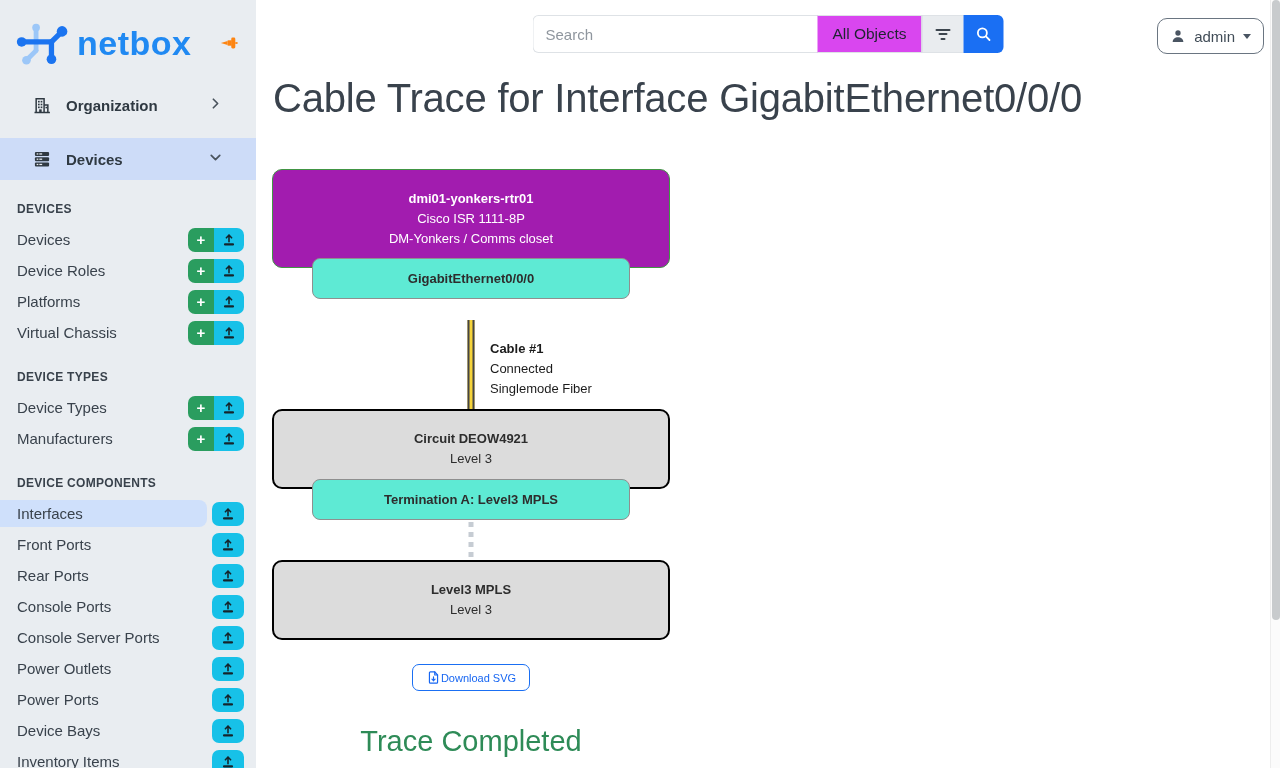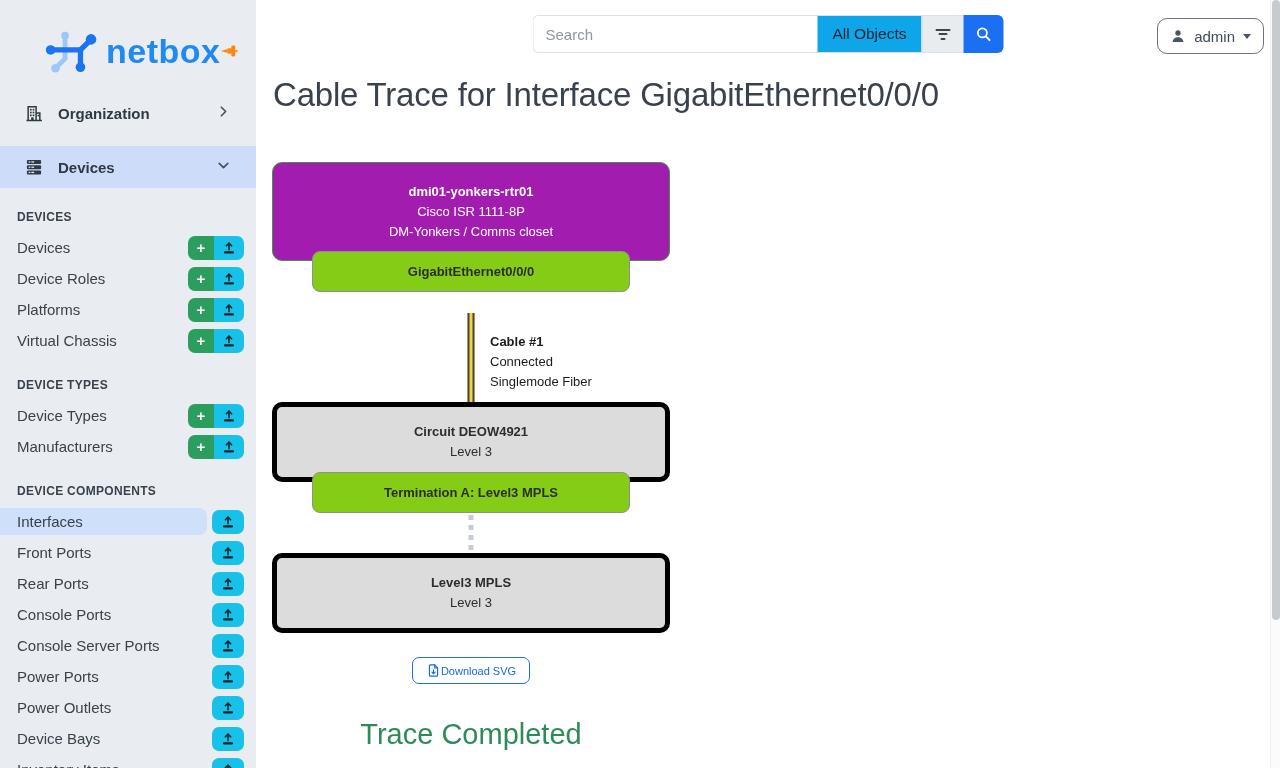--- a/index.html
+++ b/index.html
@@ -1,69 +1,69 @@
 <!DOCTYPE html>
 <html><head>
 <meta charset="utf-8">
 <style>
   * { box-sizing: border-box; margin: 0; padding: 0; }
   html,body { width:1280px; height:768px; overflow:hidden; }
   body { font-family:"Liberation Sans", sans-serif; background:#fff; display:flex; }
 
   
   .sidebar { width:256px; min-width:256px; height:768px; background:#e9edf1; position:relative; }
-  .logo-row { display:flex; align-items:center; padding:16px 18px 8px 36px; height:78px;margin-top:8px; }
+  .logo-row { display:flex; align-items:center; padding:16px 18px 8px 7px; height:78px; }
   .brand-text { font-size:34px; font-weight:700; color:#2089f2; margin-left:8px; letter-spacing:.5px; }
   .pin-btn { margin-left:auto; display:flex; align-items:center; cursor:pointer; }
 
-  .group-row { display:flex; align-items:center; height:38px; margin-top:8px; padding:0 24px; font-size:15px; font-weight:700; color:#2f3942; cursor:pointer; }
+  .group-row { display:flex; align-items:center; height:38px; margin-top:8px; padding:0 32px; font-size:15px; font-weight:700; color:#2f3942; cursor:pointer; }
   .group-row .g-icon { width:22px; height:22px; margin-right:12px; display:flex; align-items:center; }
   .group-row .g-label { flex:1; }
   .group-row.active { background:#cddcf8; height:42px; margin-top:14px; }
 
   .section-header { font-size:12px; font-weight:700; color:#39424c; padding:0 17px; margin:22px 0 8px; letter-spacing:.3px; }
   .item-row { display:flex; align-items:center; height:31px; padding:0 12px 0 17px; font-size:15px; color:#39424c; position:relative; cursor:pointer; }
   .item-row .item-label { flex:1; position:relative; z-index:1; }
   .item-row.active::before { content:""; position:absolute; left:0; top:2px; bottom:2px; width:207px; background:#cfe0fb; border-radius:0 8px 8px 0; }
   .btn-group { display:flex; height:24px; position:relative; z-index:1; }
   .btn-add { width:26px; border:none; background:#2a9d5f; border-radius:7px 0 0 7px; color:#fff; font-size:15px; font-weight:700; display:flex; align-items:center; justify-content:center; cursor:pointer; line-height:1; }
   .btn-import { width:30px; border:none; background:#17c1e8; border-radius:0 7px 7px 0; display:flex; align-items:center; justify-content:center; cursor:pointer; }
   .btn-import.solo { border-radius:7px; width:32px; }
 
   
   .main { flex:1; position:relative; overflow:hidden; }
   .topbar { height:70px; position:relative; }
   .search-group { position:absolute; left:50%; top:15px; transform:translateX(-50%); display:flex; height:38px; width:471px; }
   .search-input { flex:1; border:1px solid #dee2e6; border-right:none; border-radius:6px 0 0 6px; padding:0 12px; font-size:15px; color:#212529; outline:none; font-family:"Liberation Sans",sans-serif; }
   .search-input::placeholder { color:#8f969e; }
-  .scope-seg { background:#0ea5e9; border-top:1px solid #dee2e6; border-bottom:1px solid #dee2e6; display:flex; align-items:center; padding:0 15px; font-size:15.5px; color:#1f2430; cursor:pointer; white-space:nowrap; }
+  .scope-seg { background:#d946ef; border-top:1px solid #dee2e6; border-bottom:1px solid #dee2e6; display:flex; align-items:center; padding:0 15px; font-size:15.5px; color:#1f2430; cursor:pointer; white-space:nowrap; }
   .filter-seg { background:#e9ecef; border-top:1px solid #dee2e6; border-bottom:1px solid #dee2e6; border-left:1px solid #d4d9df; width:42px; display:flex; flex-direction:column; align-items:center; justify-content:center; gap:2.5px; cursor:pointer; }
   .filter-seg i { display:block; height:2px; background:#3c454e; border-radius:1px; }
   .filter-seg .f1 { width:15px; } .filter-seg .f2 { width:9px; } .filter-seg .f3 { width:5px; }
   .search-btn { width:40px; border:none; background:#1a6ff3; border-radius:0 6px 6px 0; display:flex; align-items:center; justify-content:center; cursor:pointer; }
 
   .user-btn { position:absolute; right:16px; top:18px; height:36px; border:1px solid #6a7581; border-radius:10px; display:flex; align-items:center; gap:8px; padding:8px 12px; font-size:15px; color:#414c57; background:#fff; cursor:pointer; }
   .caret-down { width:0; height:0; border-left:4.5px solid transparent; border-right:4.5px solid transparent; border-top:5.5px solid #4a5562; }
 
-  .page-title { font-size:33px; font-weight:400; color:#39424c; padding:0 17px; margin-top:6px; letter-spacing:-.2px; }
+  .page-title { font-size:40px; font-weight:400; color:#39424c; padding:0 17px; margin-top:6px; letter-spacing:-.2px; }
 
   .content { display:flex; padding:0 16px; gap:26px; align-items:flex-start; }
   .trace-col { width:398px; min-width:398px; margin-top:48px; }
 
   
   .node { text-align:center; font-size:13px; line-height:20px; }
   .device-box { background:#a21caf; border:1px solid #419544; border-radius:10px; height:99px; color:#fff; display:flex; flex-direction:column; justify-content:center; position:relative; z-index:1; }
   .device-box .name { font-weight:700; }
-  .small-box { width:318px; margin:0 auto; background:#84cc16; border:1px solid #8f8f8f; border-radius:8px; height:41px; display:flex; align-items:center; justify-content:center; font-weight:700; color:#2d2d2d; position:relative; z-index:2; }
+  .small-box { width:318px; margin:0 auto; background:#5eead4; border:1px solid #8f8f8f; border-radius:8px; height:41px; display:flex; align-items:center; justify-content:center; font-weight:700; color:#2d2d2d; position:relative; z-index:2; }
   .overlap-up { margin-top:-10px; }
   .cable-seg { height:99px; position:relative;margin-top:21px; }
   .cable-band { position:absolute; left:50%; transform:translateX(-50%); top:0; height:100%; width:7px; background:#f6d43a; border-left:2px solid #454545; border-right:2px solid #454545; }
   .cable-label { position:absolute; left:calc(50% + 19px); top:19px; text-align:left; font-size:13px; line-height:20px; color:#1c1c1c; }
   .cable-label .b { font-weight:700; }
-  .big-gray { background:#dcdcdc; border:5px solid #000000; border-radius:10px; height:80px; display:flex; flex-direction:column; justify-content:center; color:#2d2d2d; position:relative; z-index:1; }
+  .big-gray { background:#dcdcdc; border:2px solid #000000; border-radius:10px; height:80px; display:flex; flex-direction:column; justify-content:center; color:#2d2d2d; position:relative; z-index:1; }
   .big-gray .name { font-weight:700; }
   .dotted-seg { height:40px; position:relative; }
   .dotted-line { position:absolute; left:50%; transform:translateX(-50%); top:2px; bottom:2px; width:5px; background:repeating-linear-gradient(to bottom, #c6ccd3 0 5px, transparent 5px 10px); }
   .download-row { text-align:center; margin-top:24px; }
   .download-btn { display:inline-flex; align-items:center; border:1px solid #1a6ff3; color:#1766f2; background:#fff; border-radius:7px; padding:5px 13px; font-size:11px; cursor:pointer; font-family:"Liberation Sans",sans-serif; }
   .trace-status { text-align:center; color:#2e8b57; font-size:29px; margin-top:34px; font-weight:400; }
 
   
   .paths-card { flex:1; margin-top:30px; border:1px solid #dfe3e7; border-radius:8px; padding:18px 16px 26px; background:#fff; }
   .paths-title { font-size:20px; color:#39424c; font-weight:400; margin:4px 0 14px; }
@@ -314,33 +314,33 @@
         <button class="btn-import solo">
           <svg width="14" height="14" viewBox="0 0 16 16" fill="none" stroke="#15242b" stroke-width="1.8" stroke-linecap="round">
             <path d="M8 10V3"></path>
             <path d="M5 5.5 8 2.5l3 3"></path>
             <line x1="3.5" y1="13" x2="12.5" y2="13" stroke-width="2.6"></line>
           </svg>
         </button>
       </span>
   </div>
   <div class="item-row">
+    <span class="item-label">Power Outlets</span>
+    <span class="btn-group">
+        <button class="btn-import solo">
+          <svg width="14" height="14" viewBox="0 0 16 16" fill="none" stroke="#15242b" stroke-width="1.8" stroke-linecap="round">
+            <path d="M8 10V3"></path>
+            <path d="M5 5.5 8 2.5l3 3"></path>
+            <line x1="3.5" y1="13" x2="12.5" y2="13" stroke-width="2.6"></line>
+          </svg>
+        </button>
+      </span>
+  </div>
+  <div class="item-row">
     <span class="item-label">Power Ports</span>
-    <span class="btn-group">
-        <button class="btn-import solo">
-          <svg width="14" height="14" viewBox="0 0 16 16" fill="none" stroke="#15242b" stroke-width="1.8" stroke-linecap="round">
-            <path d="M8 10V3"></path>
-            <path d="M5 5.5 8 2.5l3 3"></path>
-            <line x1="3.5" y1="13" x2="12.5" y2="13" stroke-width="2.6"></line>
-          </svg>
-        </button>
-      </span>
-  </div>
-  <div class="item-row">
-    <span class="item-label">Power Outlets</span>
     <span class="btn-group">
         <button class="btn-import solo">
           <svg width="14" height="14" viewBox="0 0 16 16" fill="none" stroke="#15242b" stroke-width="1.8" stroke-linecap="round">
             <path d="M8 10V3"></path>
             <path d="M5 5.5 8 2.5l3 3"></path>
             <line x1="3.5" y1="13" x2="12.5" y2="13" stroke-width="2.6"></line>
           </svg>
         </button>
       </span>
   </div>

